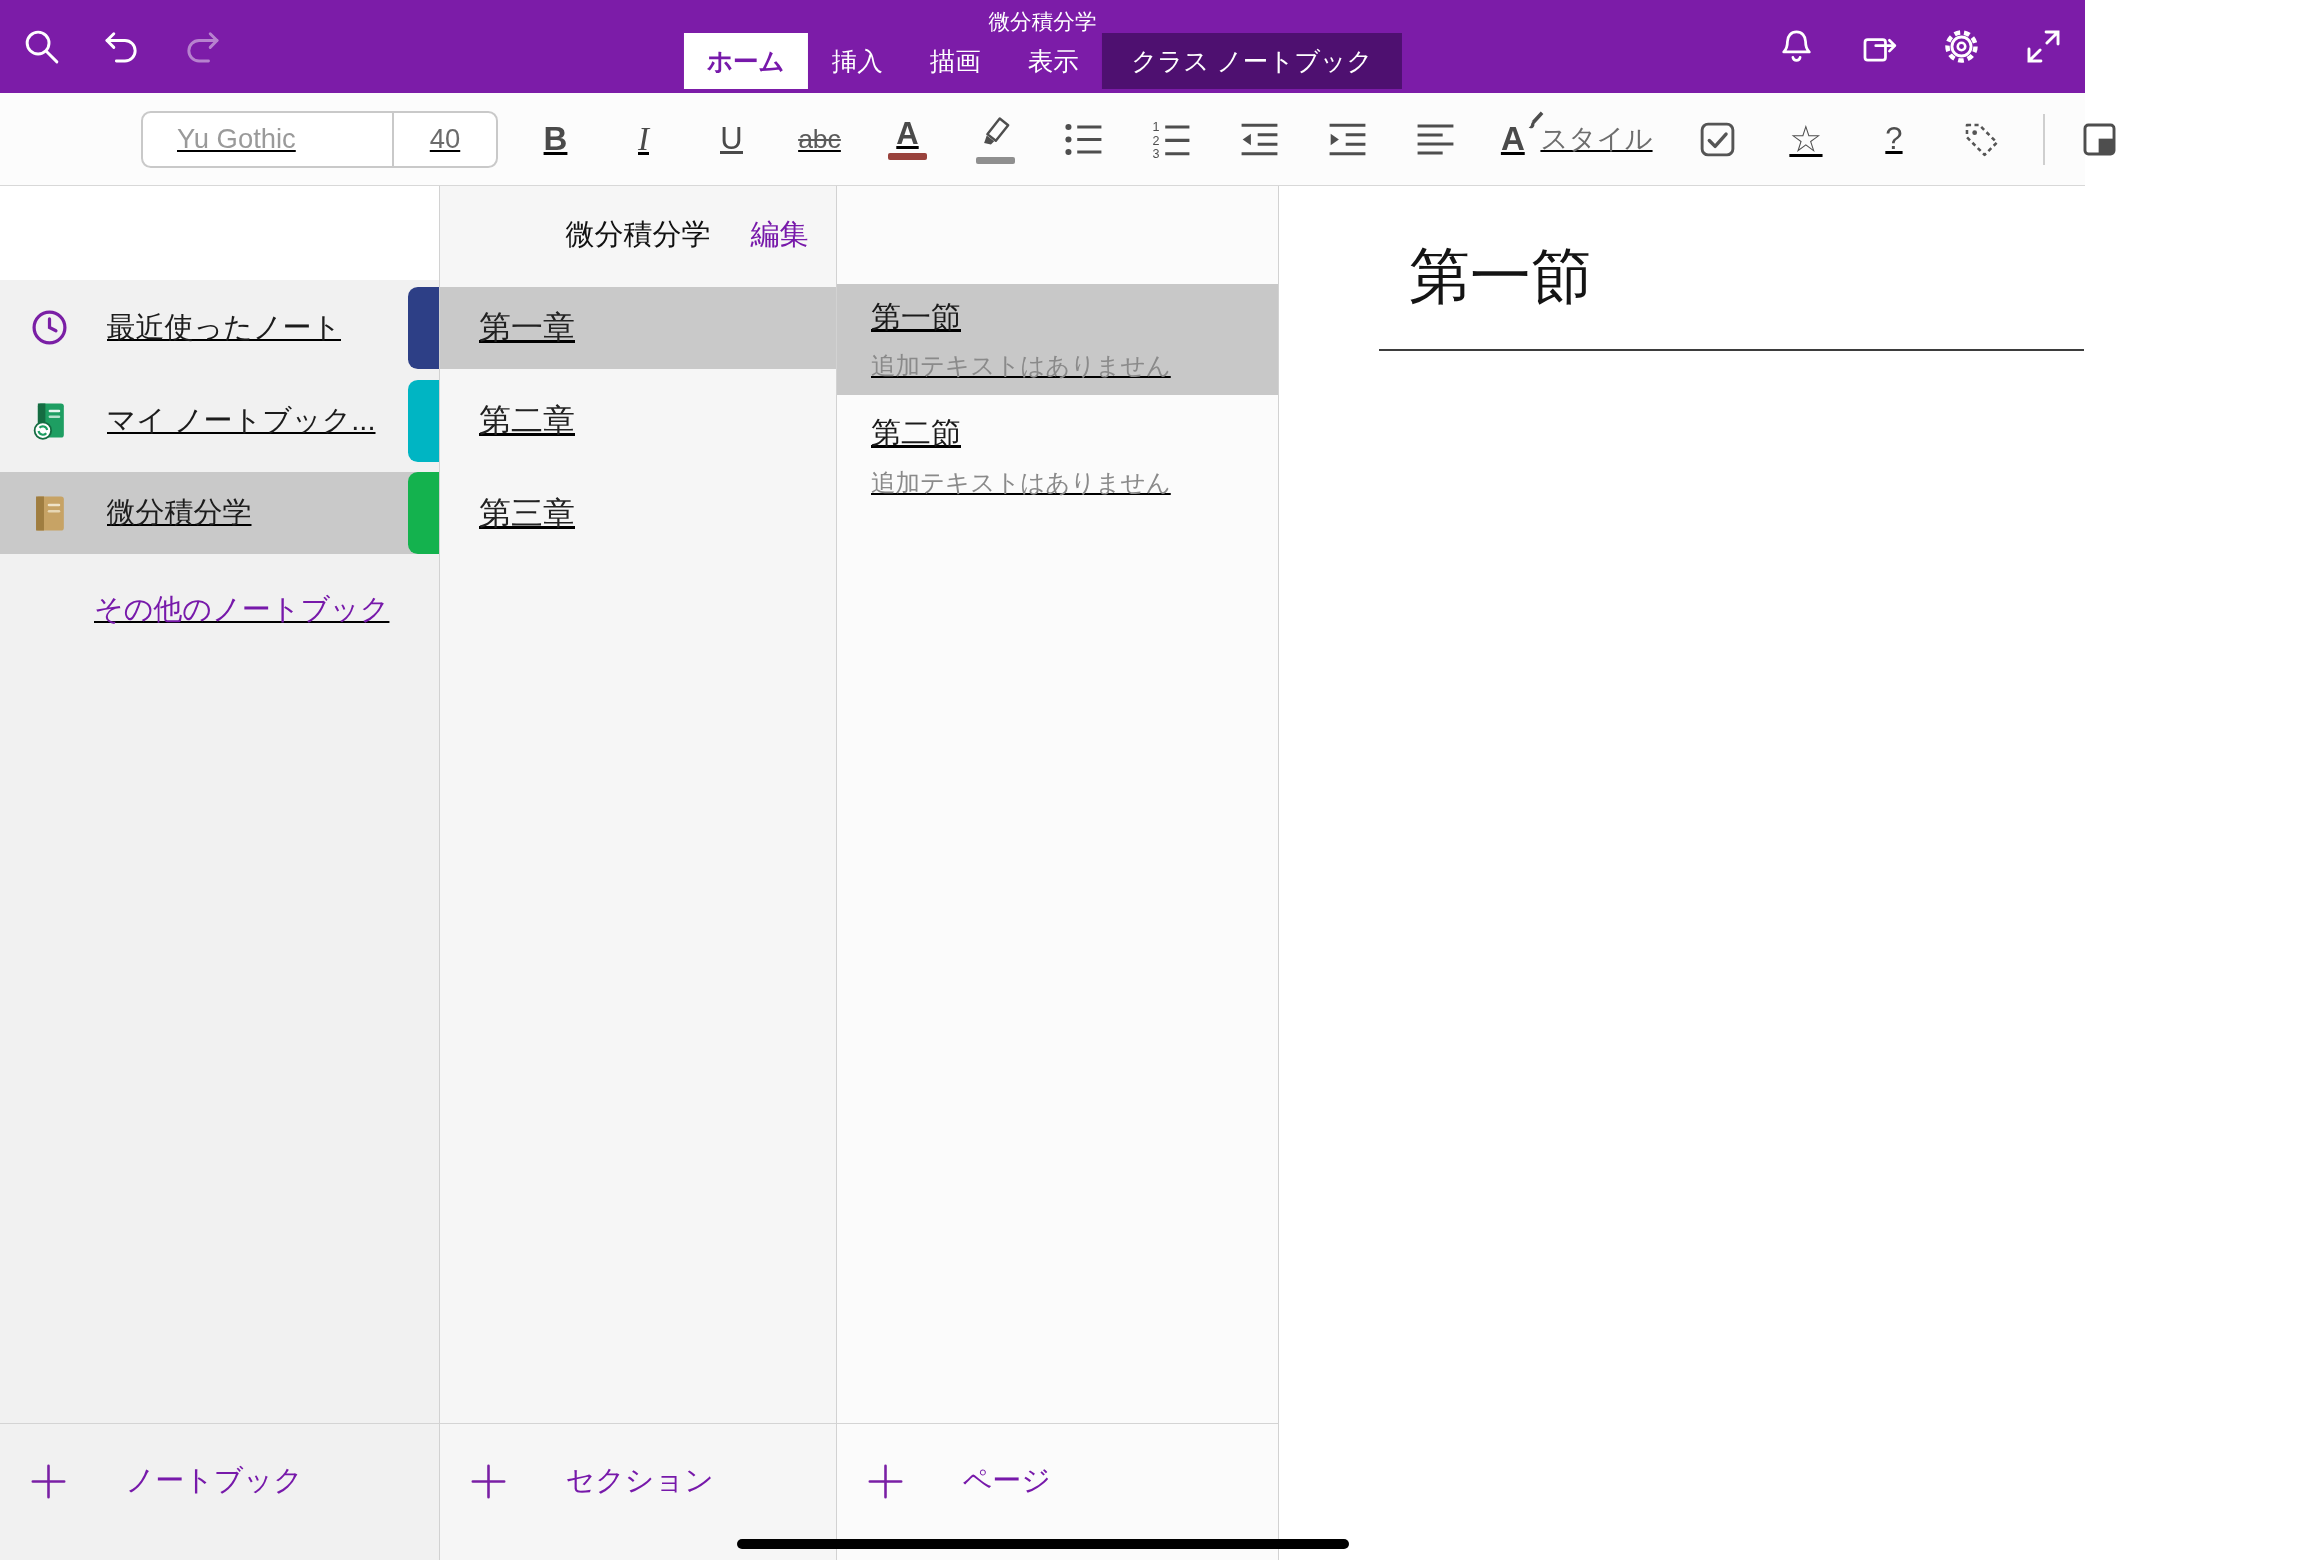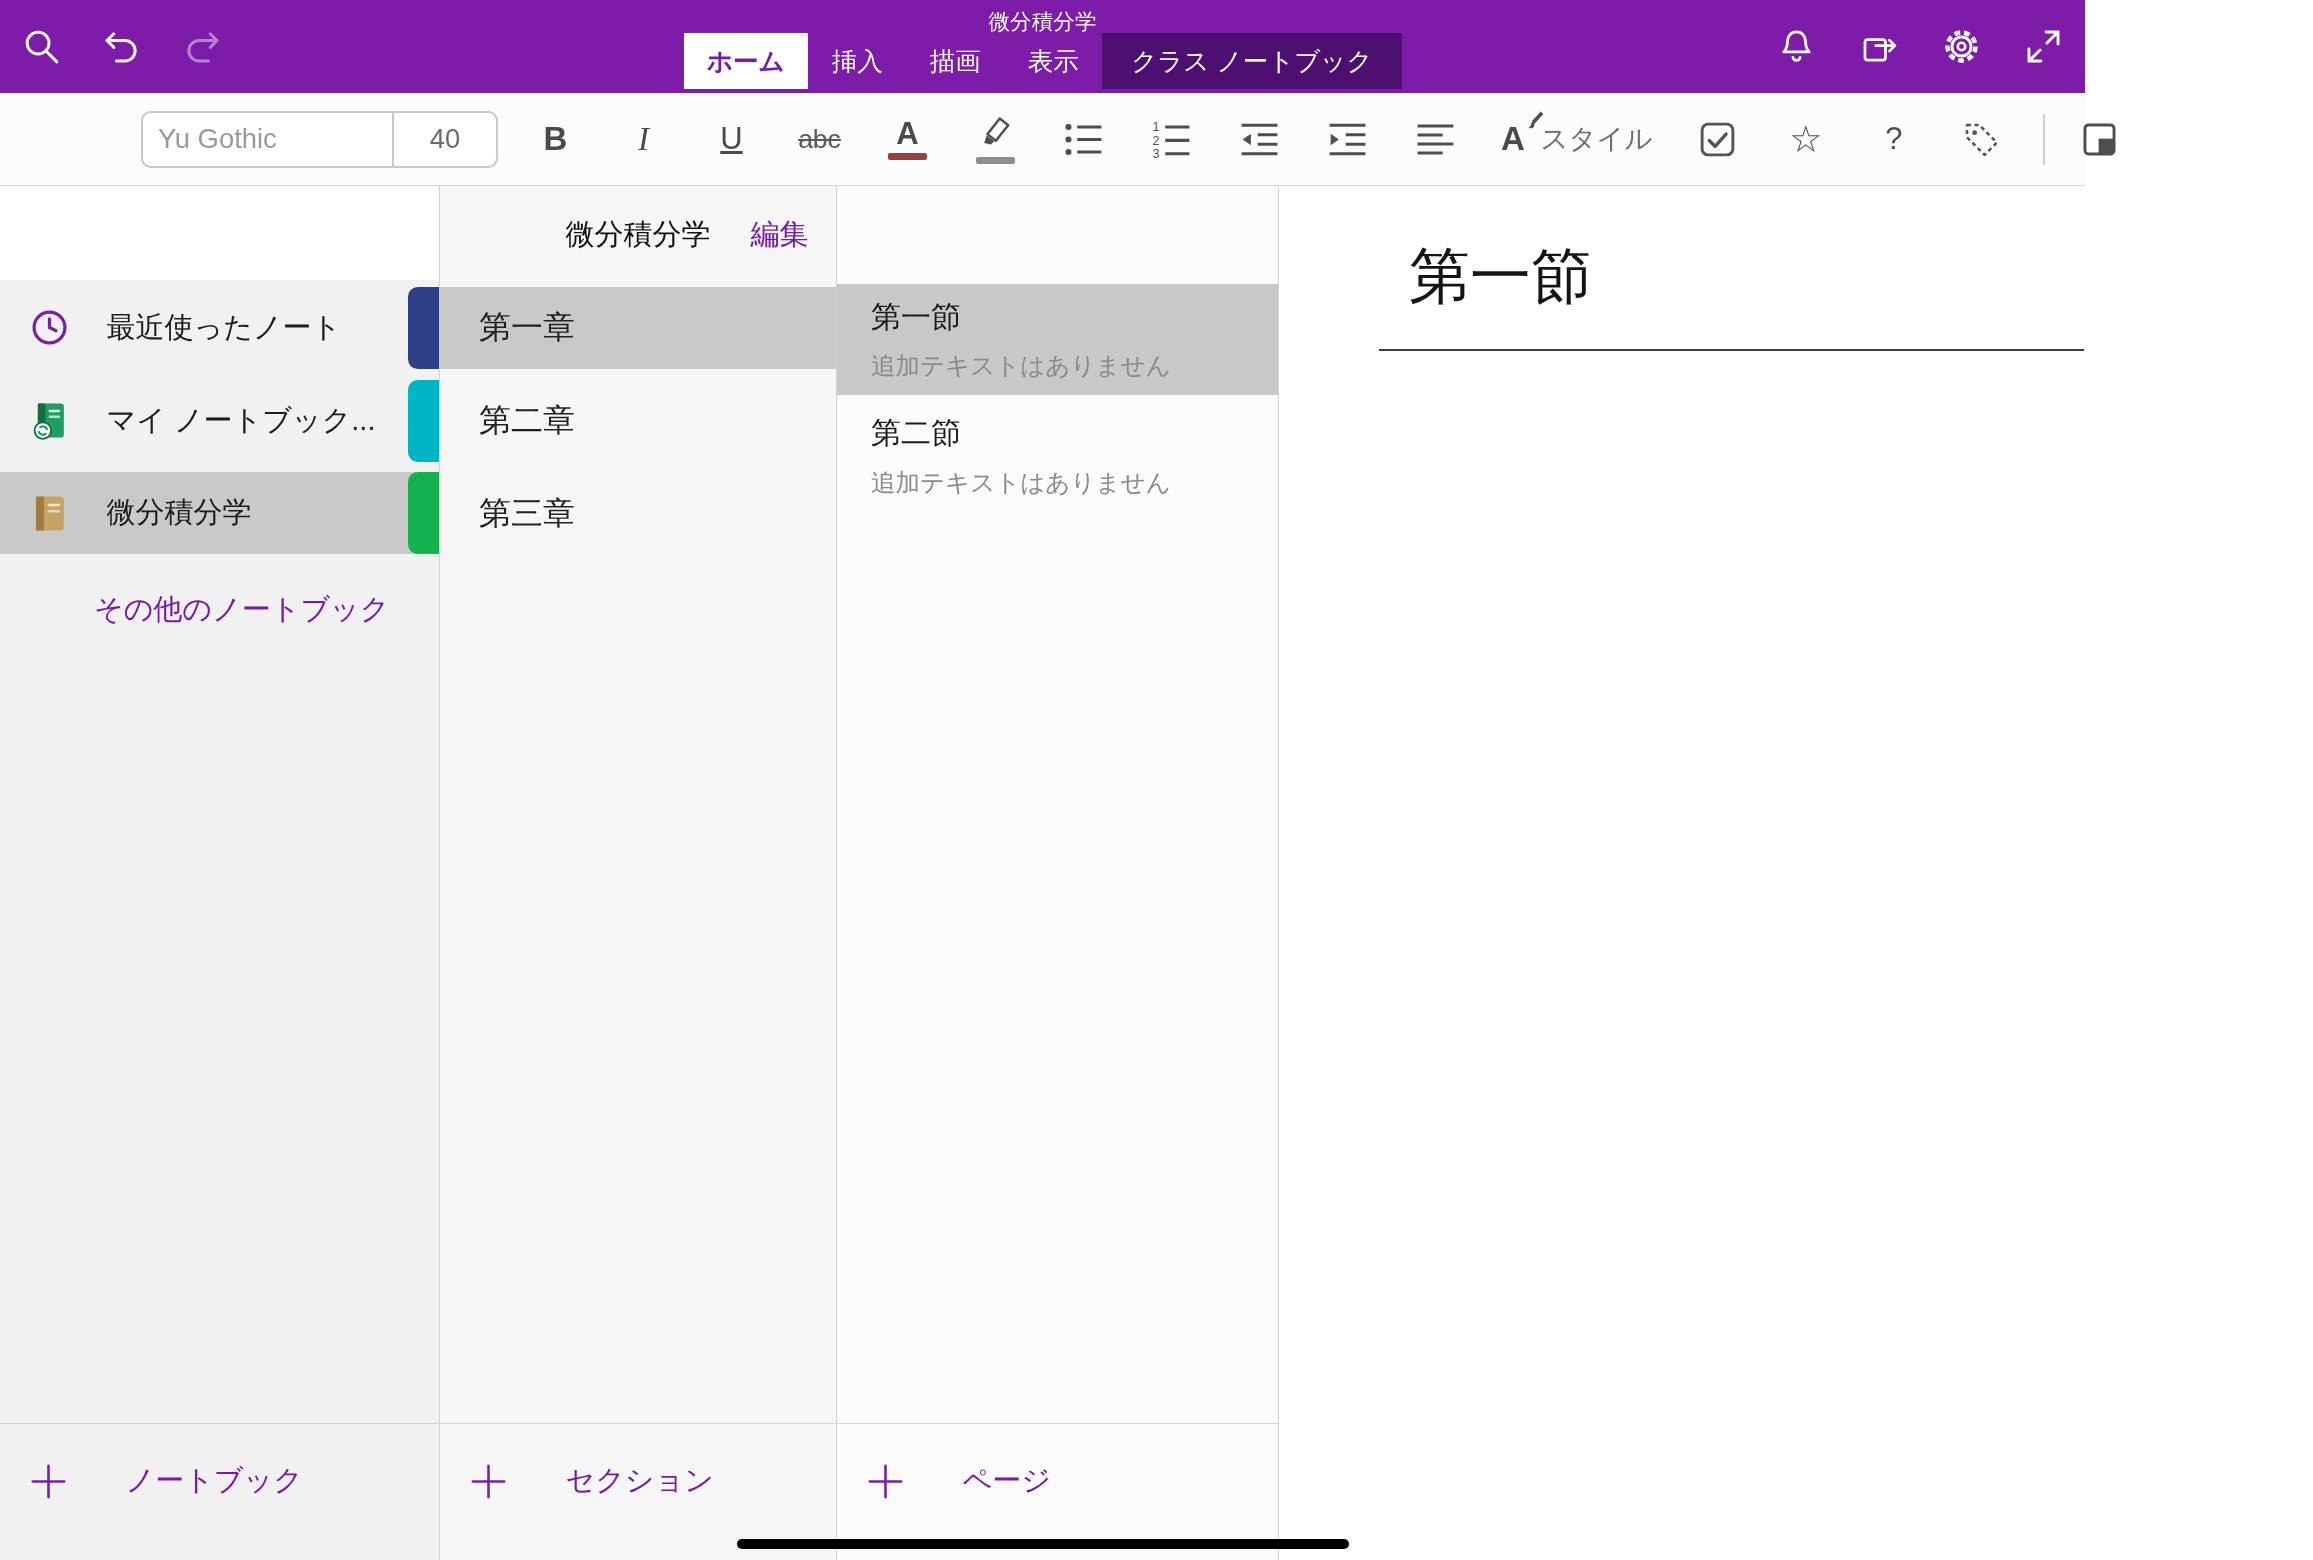--- a/index.html
+++ b/index.html
@@ -1,35 +1,35 @@
 <!DOCTYPE html>
 <html><head>
 <meta charset="utf-8">
 <style>
   * { margin:0; padding:0; box-sizing:border-box; }
   html,body { width:2313px; height:1560px; overflow:hidden; }
   body { font-family:"Liberation Sans","DejaVu Sans",sans-serif; background:#fff; }
-  .screen { position:relative; width:2085px; height:1560px; }
+  .screen { position:relative; width:2085px; height:1560px;text-decoration:underline; }
 
   
   .topbar { position:relative; height:93px; background:#7c1ca8; }
   .doc-title { position:absolute; top:6.9px; left:0; right:0; text-align:center; color:#fff; font-size:21.6px; }
   .topbar-left { position:absolute; left:13.7px; top:0; height:93px; display:flex; align-items:center; gap:25.5px; }
   .topbar-right { position:absolute; right:13.7px; top:0; height:93px; display:flex; align-items:center; gap:27.4px; }
   .icon-btn { width:55px; height:55px; display:flex; align-items:center; justify-content:center; cursor:pointer; }
   .icon-btn.disabled { opacity:.45; }
   .tabs { position:absolute; bottom:4px; left:50%; transform:translateX(-50%); display:flex; height:56px; }
   .tab { display:flex; align-items:center; padding:0 23.5px; color:#fff; font-size:25.5px; white-space:nowrap; cursor:pointer; }
   .tab.active { background:#fff; color:#7719aa; font-weight:600; }
   .tab.dark { background:#4e1070; padding:0 29px; }
 
   
   .ribbon { height:93px; background:#fcfcfc; border-bottom:1px solid #d8d8d8; display:flex; align-items:center; padding-left:141px; }
   .font-box { display:flex; height:57px; border:2px solid #c9c9c9; border-radius:9.8px; overflow:hidden; margin-right:29px; background:#fff; flex:0 0 auto; }
-  .font-name { width:251px; display:flex; align-items:center; padding-left:15px; color:#9a9a9a; font-size:27.4px; border-right:2px solid #c9c9c9; cursor:pointer; }
+  .font-name { width:251px; display:flex; align-items:center; padding-left:34px; color:#9a9a9a; font-size:27.4px; border-right:2px solid #c9c9c9; cursor:pointer; }
   .font-size { width:102px; display:flex; align-items:center; justify-content:center; color:#6b6b6b; font-size:27.4px; cursor:pointer; }
   .rbtn { min-width:57px; height:74px; margin-right:31px; display:flex; flex-direction:column; align-items:center; justify-content:center; color:#4a4a4a; cursor:pointer; flex:0 0 auto; }
   .glyph-b { font-size:33px; font-weight:700; }
   .glyph-i { font-family:"Liberation Serif","DejaVu Serif",serif; font-style:italic; font-size:33px; }
   .glyph-u { font-size:31px; text-decoration:underline; }
   .glyph-s { font-size:26.5px; text-decoration:line-through; color:#5a5a5a; }
   .glyph-a { font-size:31px; font-weight:600; line-height:1; }
   .glyph-star { font-size:37px; line-height:1; color:#4e4e4e; }
   .glyph-q { font-size:31px; color:#4e4e4e; }
   .underbar { width:39px; height:6.9px; margin-top:3.9px; border-radius:2px; }

